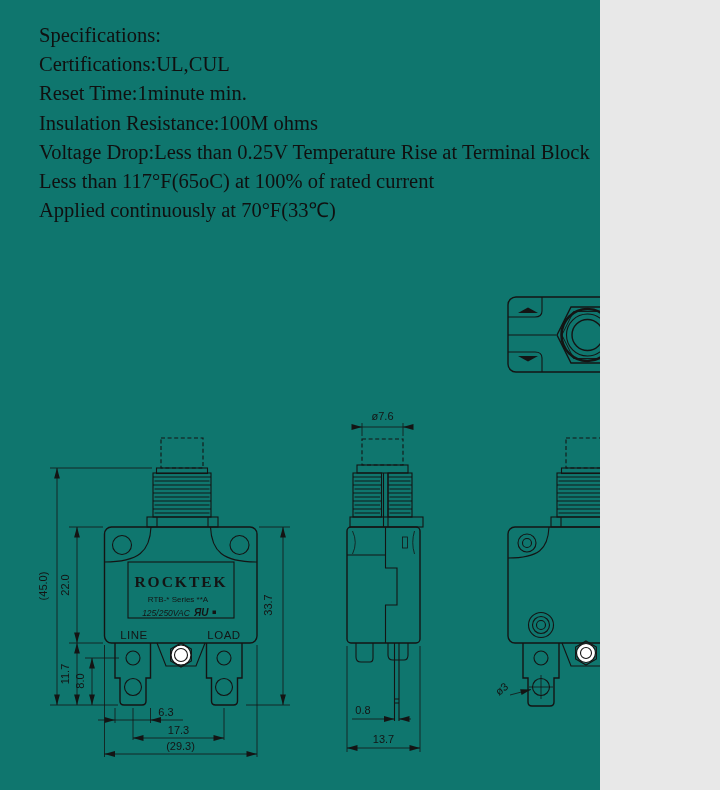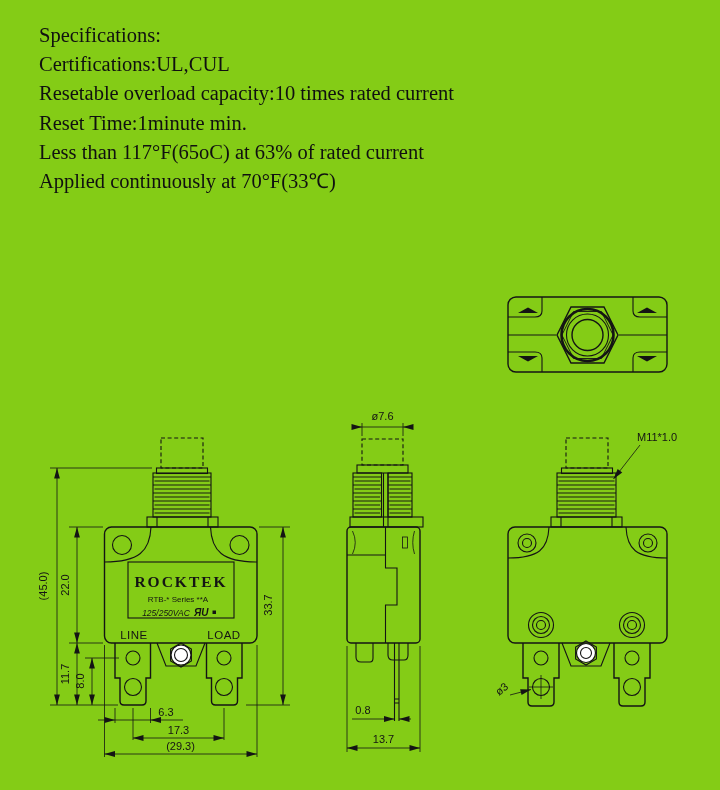--- a/index.html
+++ b/index.html
@@ -1,16 +1,16 @@
 <!DOCTYPE html>
 <html><head>
 <meta charset="utf-8">
 <style>
   html,body{margin:0;padding:0;background:#e8e8e8;}
-  .page{position:relative;width:720px;height:790px;background:#84cc16;overflow:hidden;
+  .page{position:relative;width:600px;height:790px;background:#0f766e;overflow:hidden;
         font-family:"Liberation Serif",serif;color:#141414;}
   .specs{position:absolute;left:39px;top:21px;font-size:20.5px;line-height:29.2px;
          color:#101010;white-space:nowrap;}
   .drawing{position:absolute;left:0;top:0;}
   
   .ol{fill:none;stroke:#141414;stroke-width:1.4;}
   .ol2{fill:none;stroke:#141414;stroke-width:1.1;}
   .thin{fill:none;stroke:#141414;stroke-width:0.8;}
   .hatch{fill:none;stroke:#141414;stroke-width:0.95;}
   .dash{fill:none;stroke:#141414;stroke-width:1.1;stroke-dasharray:4 2.6;}
@@ -26,23 +26,24 @@
   text.tlabel{font-family:"Liberation Sans",sans-serif;font-size:11.5px;letter-spacing:0.5px;fill:#141414;}
 </style>
 </head>
 <body>
 
 <div class="page">
 
   <div class="specs">
     <div>Specifications:</div>
     <div>Certifications:UL,CUL</div>
-    <div>Resetable overload capacity:10 times rated current</div>
     <div>Reset Time:1minute min.</div>
-    <div>Less than 117°F(65oC) at 63% of rated current</div>
+    <div>Insulation Resistance:100M ohms</div>
+    <div>Voltage Drop:Less than 0.25V Temperature Rise at Terminal Block</div>
+    <div>Less than 117°F(65oC) at 100% of rated current</div>
     <div>Applied continuously at 70°F(33℃)</div>
   </div>
 
   <svg class="drawing" width="720" height="790" viewBox="0 0 720 790">
     <defs>
       <marker id="arr" markerUnits="userSpaceOnUse" markerWidth="12" markerHeight="8" refX="11.3" refY="4" orient="auto-start-reverse">
         <path d="M0.8,1.1 L11.3,4 L0.8,6.9 Z" fill="#141414"></path>
       </marker>
     </defs>
 

